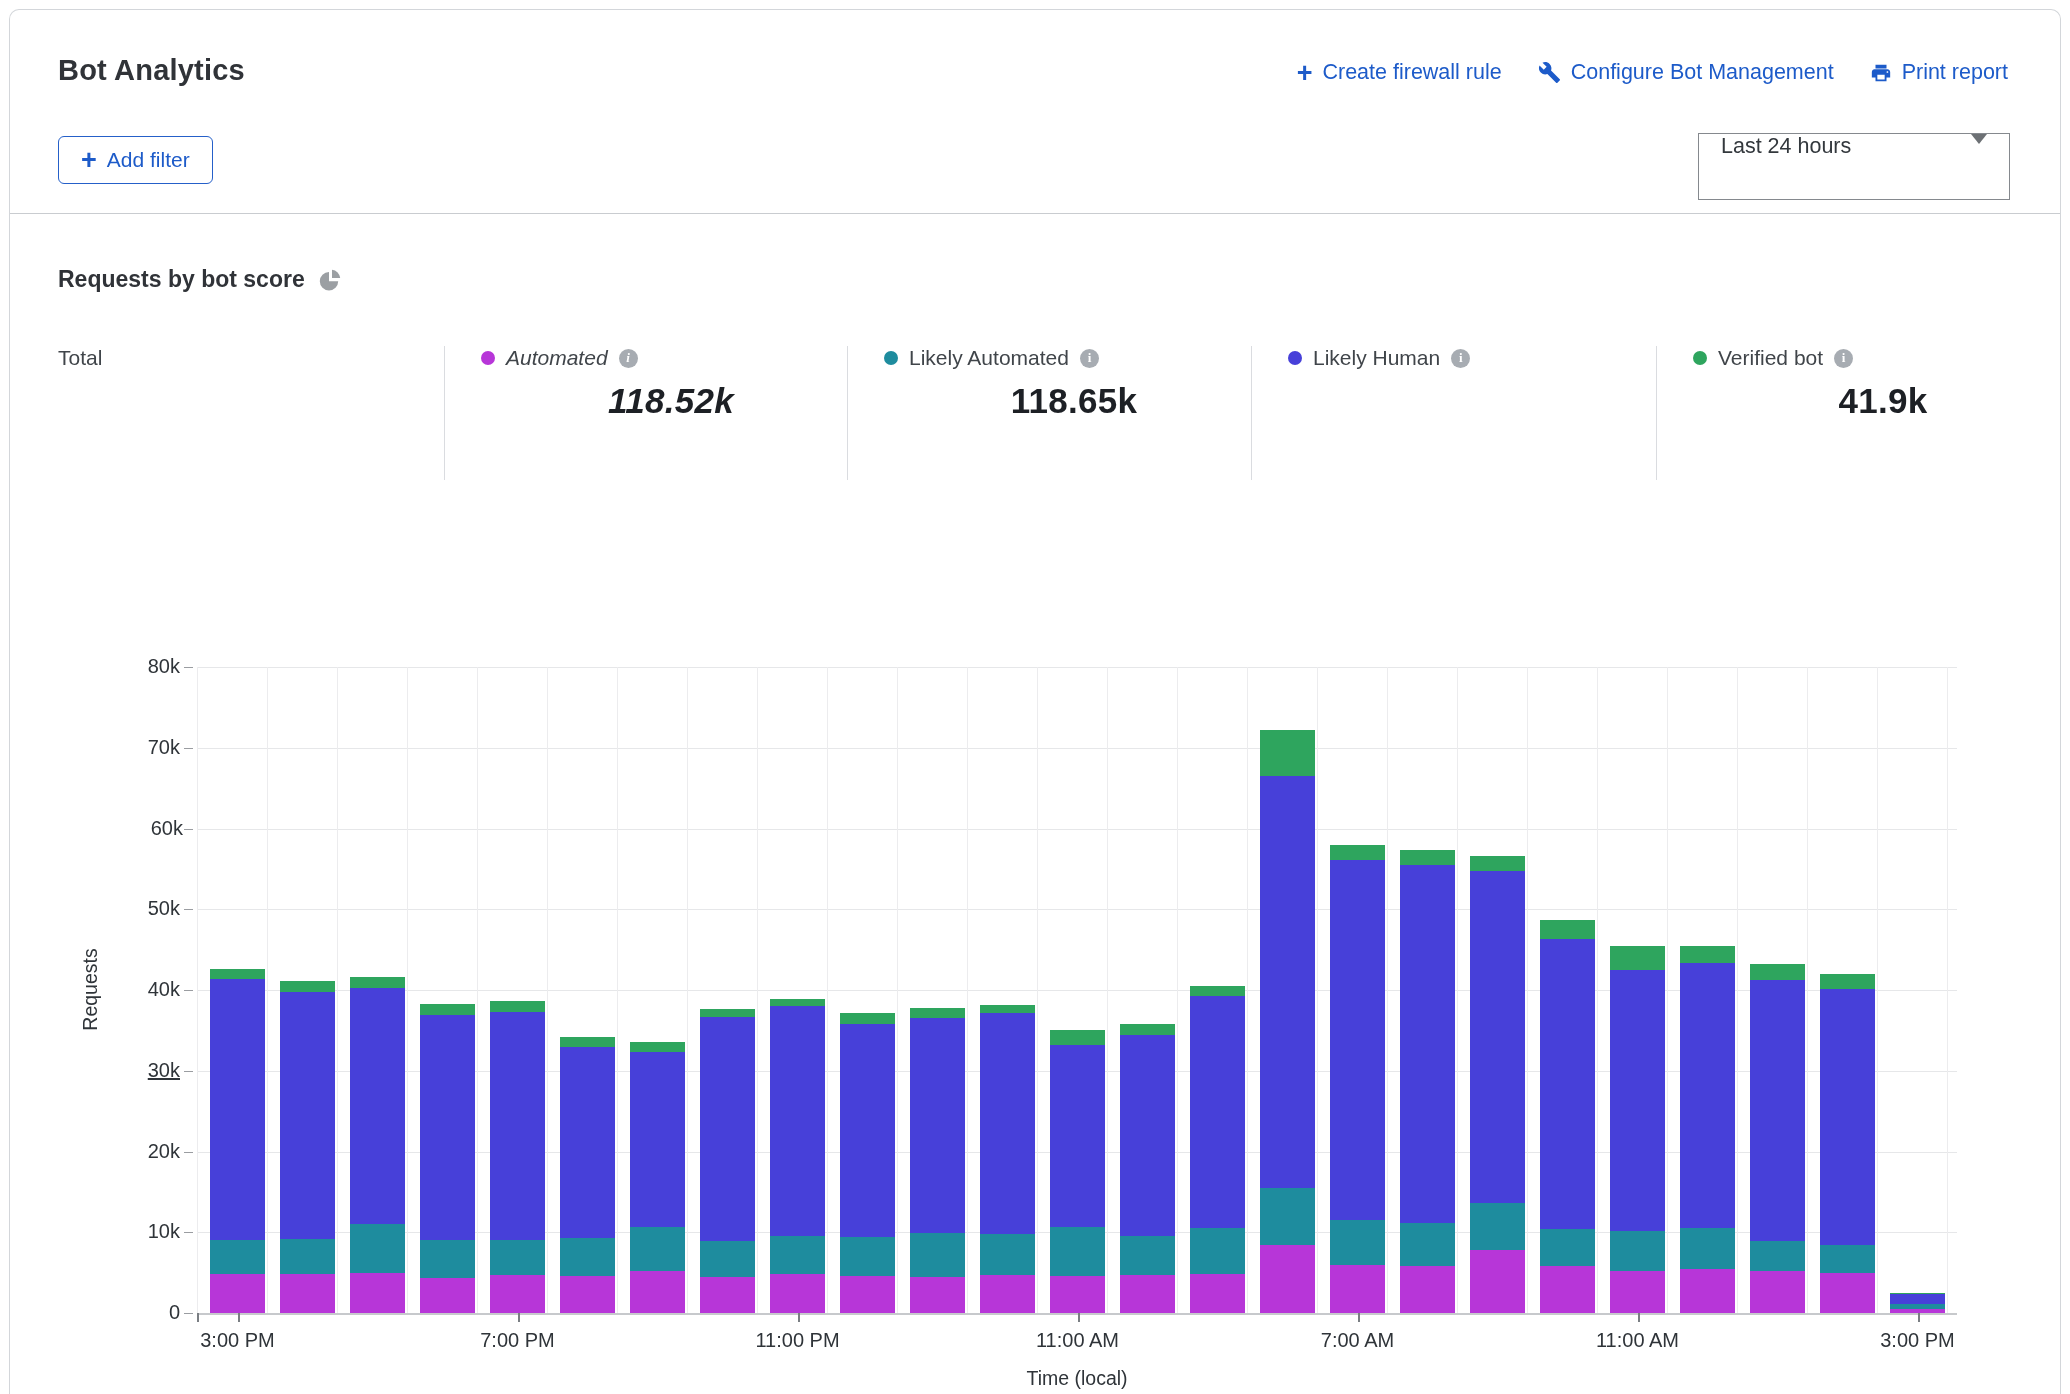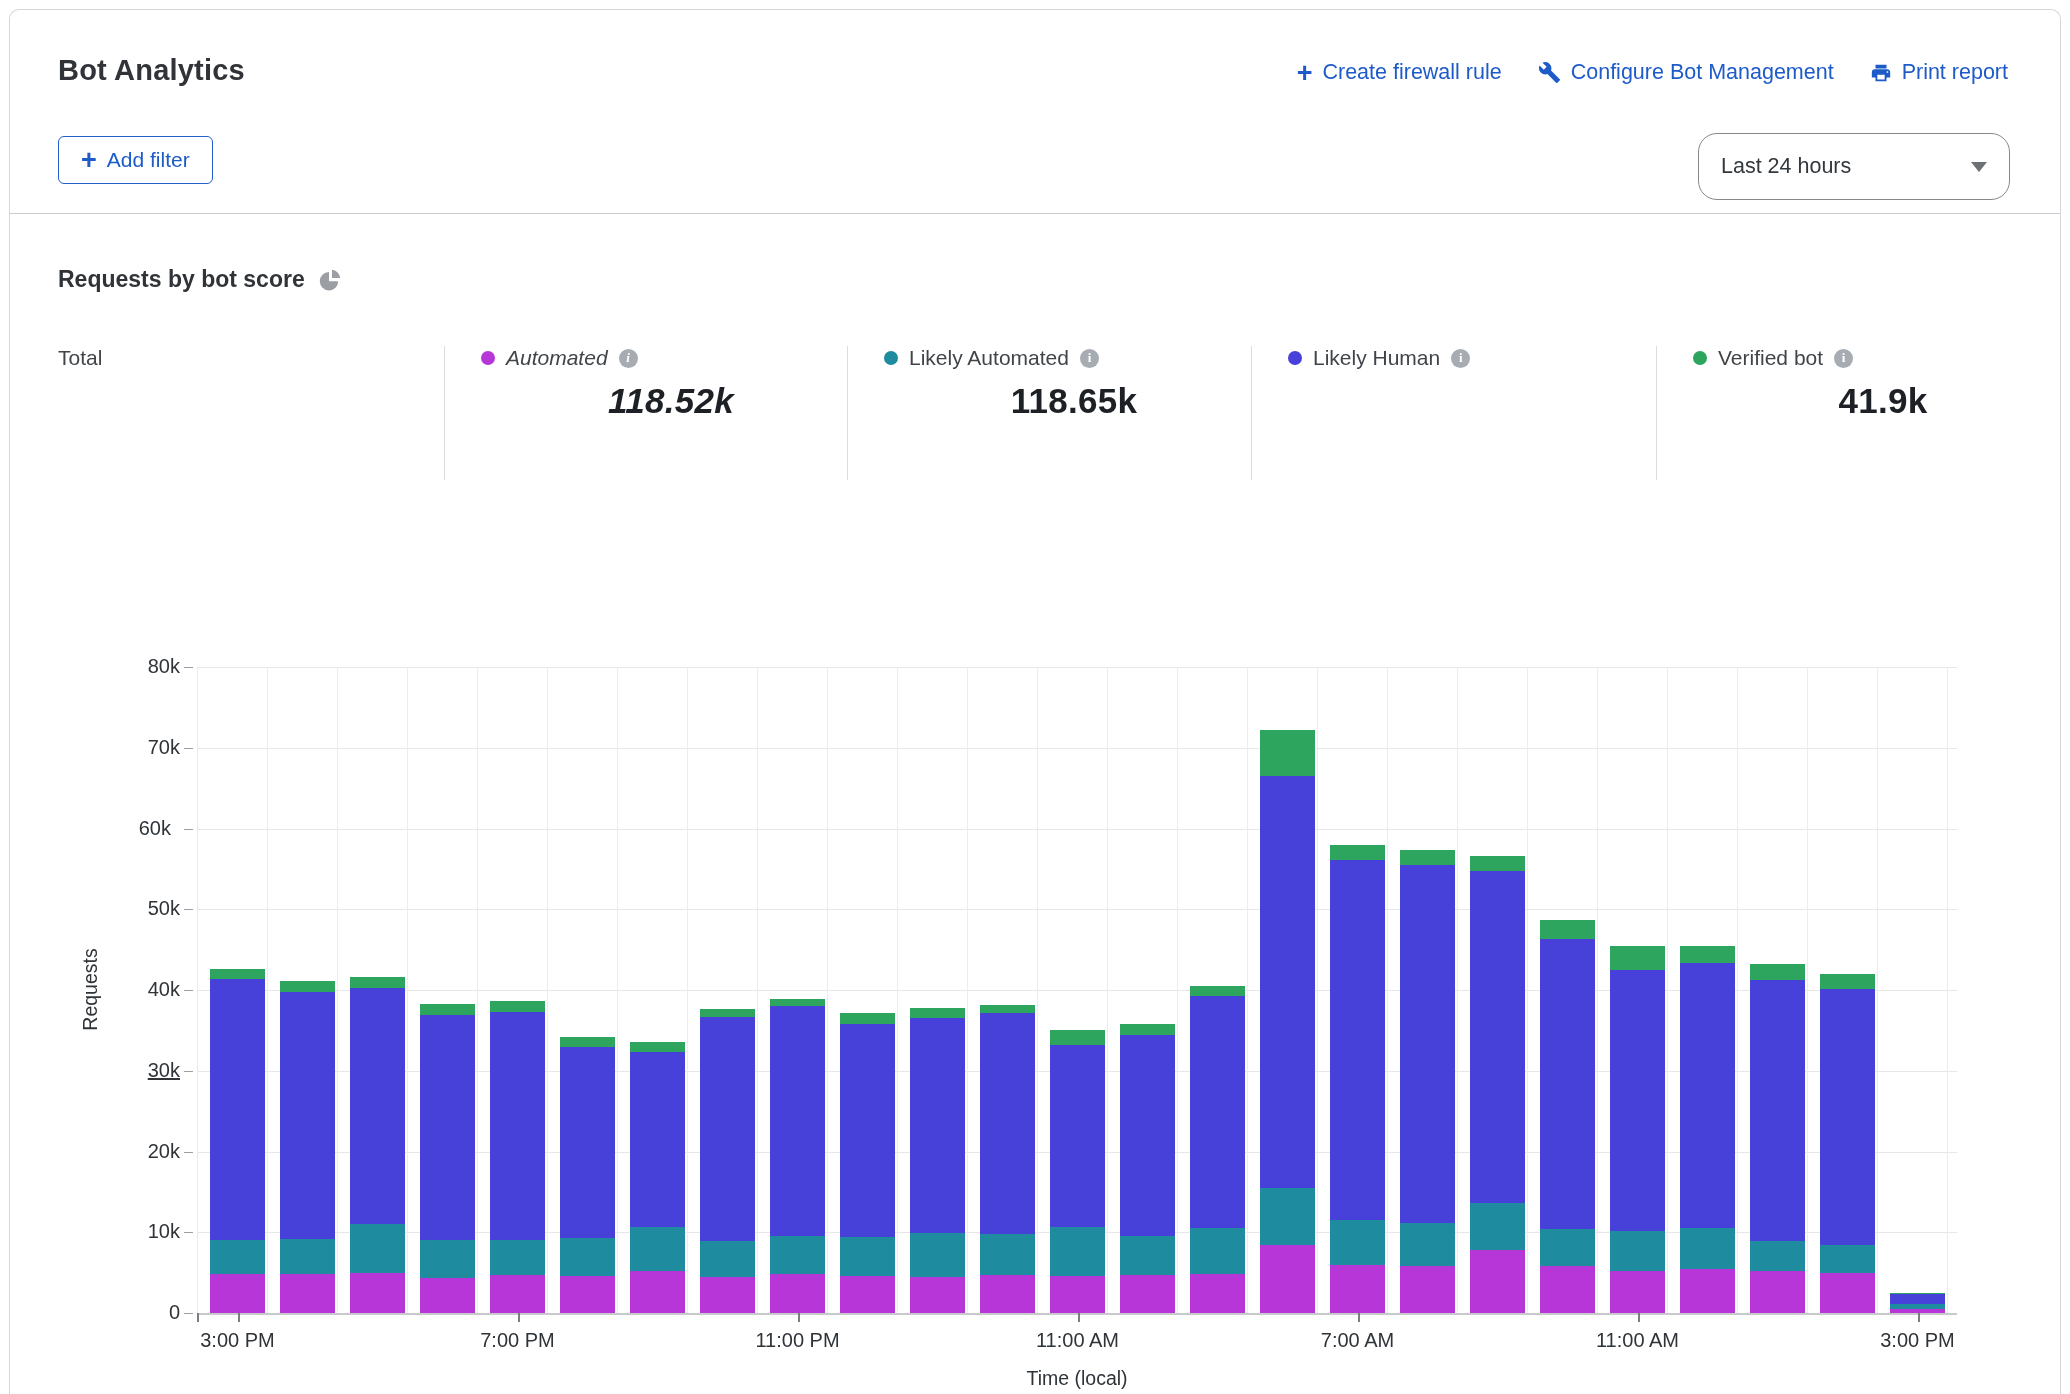--- a/index.html
+++ b/index.html
@@ -12,22 +12,22 @@
   .abs { position:absolute; }
 
   
   .page-title { left:48px; top:44px; font-size:29px; font-weight:700; color:#303338; letter-spacing:.2px; }
   .actions { right:52px; top:50px; display:flex; gap:36px; align-items:center; }
   .action-link { display:flex; gap:10px; align-items:center; color:#1d5bc9; font-size:21.5px; cursor:pointer; text-decoration:none; }
   .plus-glyph { font-size:27px; font-weight:600; line-height:20px; }
   .add-filter { left:48px; top:126px; height:48px; padding:0 22px; display:inline-flex; gap:10px;
                 align-items:center; border:1.5px solid #2560c9; border-radius:6px; background:#fff;
                 color:#1d5bc9; font-size:21px; cursor:pointer; font-family:inherit; }
-  .dropdown { right:50px; top:123px; width:312px; height:67px; border:1.2px solid #85898e; border-radius:19px;
-              background:#fff; display:flex; align-items:center; padding:0 22px; cursor:pointer;gap:28px; }
+  .dropdown { right:50px; top:123px; width:312px; height:67px; border:1.2px solid #85898e; border-radius:0;
+              background:#fff; display:flex; padding:0 22px; cursor:pointer;gap:28px; }
   .dropdown-label { font-size:21.5px; color:#33383d; flex:1; }
   .caret { width:0; height:0; border-left:8px solid transparent; border-right:8px solid transparent;
            border-top:10px solid #6d7175; }
   .header-divider { left:0; top:203px; width:100%; height:1px; background:#c9ccd0; }
 
   
   .section-title { left:48px; top:256px; display:flex; gap:13px; align-items:center;
                    font-size:23px; font-weight:700; color:#303338; }
 
   
@@ -160,21 +160,21 @@
         <div class="ytick-mark" style="left:174px;top:1060.75px;"></div>
         <div class="ytick-label" style="left:110px;top:1048.75px;text-decoration:underline;">30k</div>
         <div class="gridline-h" style="left:187px;top:980px;width:1760px;"></div>
         <div class="ytick-mark" style="left:174px;top:980px;"></div>
         <div class="ytick-label" style="left:110px;top:968px;">40k</div>
         <div class="gridline-h" style="left:187px;top:899.25px;width:1760px;"></div>
         <div class="ytick-mark" style="left:174px;top:899.25px;"></div>
         <div class="ytick-label" style="left:110px;top:887.25px;">50k</div>
         <div class="gridline-h" style="left:187px;top:818.5px;width:1760px;"></div>
         <div class="ytick-mark" style="left:174px;top:818.5px;"></div>
-        <div class="ytick-label" style="left:101px;top:806.5px;">60k</div>
+        <div class="ytick-label" style="left:113px;top:806.5px;">60k</div>
         <div class="gridline-h" style="left:187px;top:737.75px;width:1760px;"></div>
         <div class="ytick-mark" style="left:174px;top:737.75px;"></div>
         <div class="ytick-label" style="left:110px;top:725.75px;">70k</div>
         <div class="gridline-h" style="left:187px;top:657px;width:1760px;"></div>
         <div class="ytick-mark" style="left:174px;top:657px;"></div>
         <div class="ytick-label" style="left:110px;top:645px;">80k</div>
         <div class="gridline-v" style="left:187px;top:657px;height:646px;"></div>
         <div class="gridline-v" style="left:257px;top:657px;height:646px;"></div>
         <div class="gridline-v" style="left:327px;top:657px;height:646px;"></div>
         <div class="gridline-v" style="left:397px;top:657px;height:646px;"></div>

